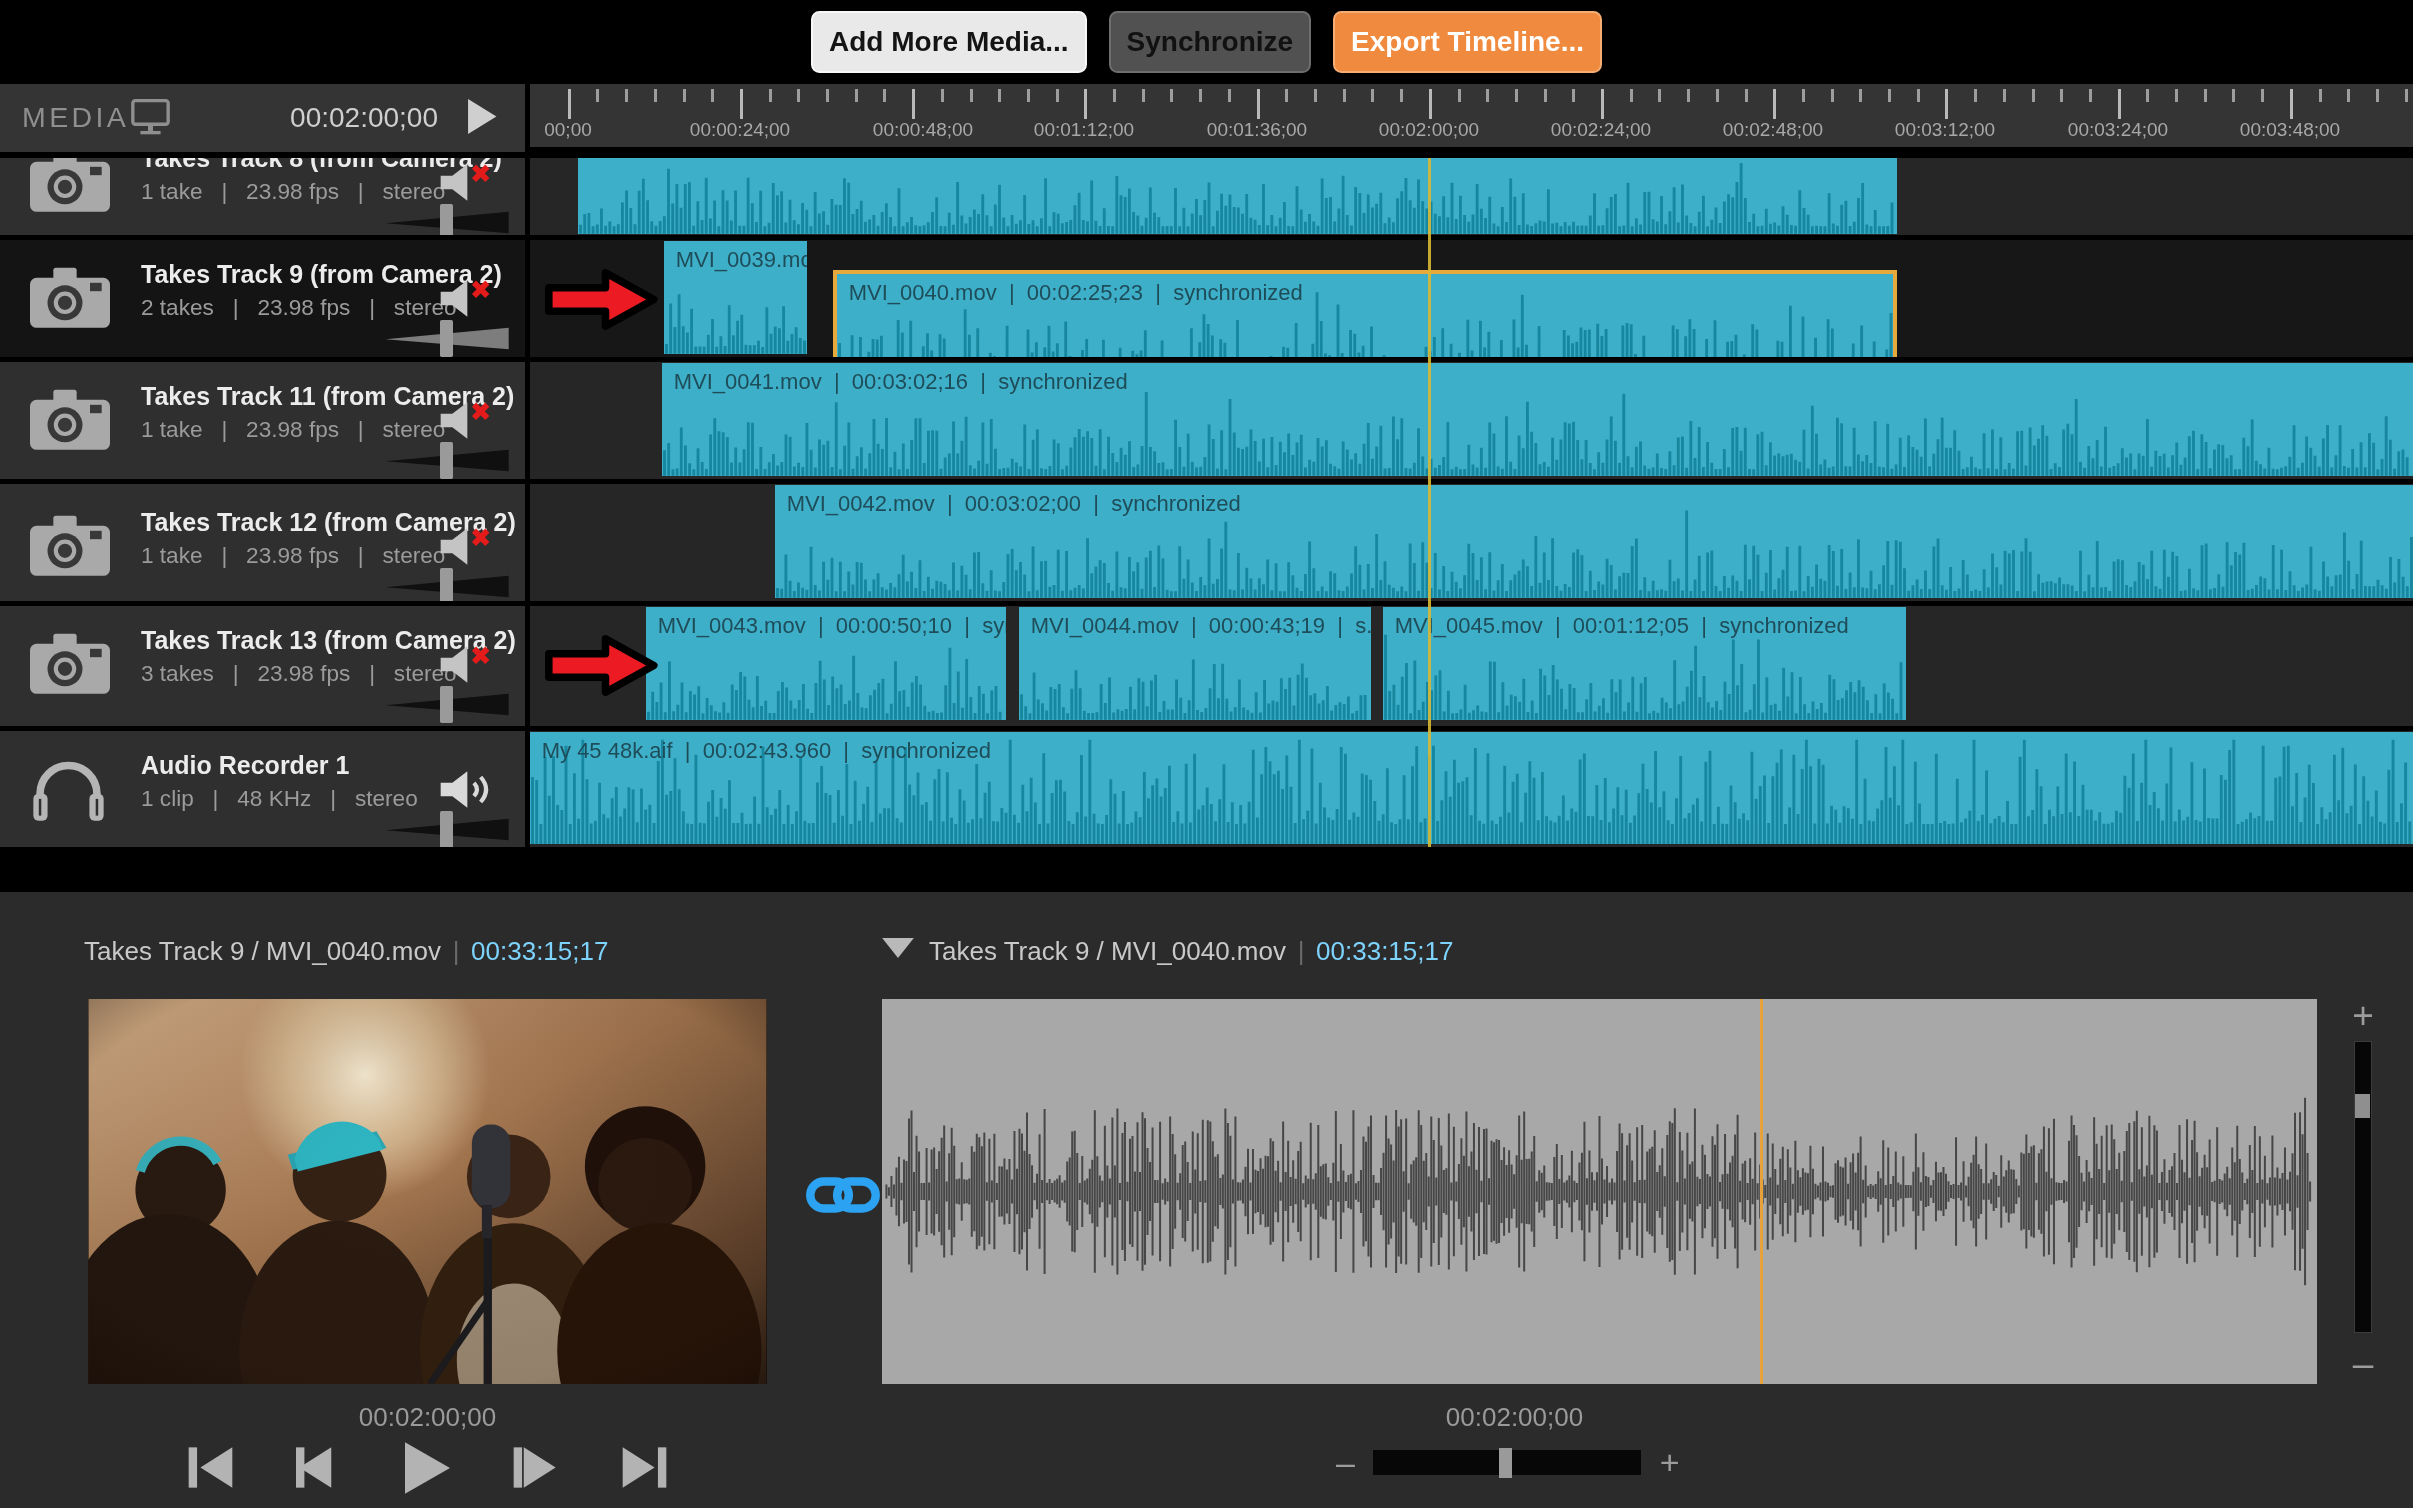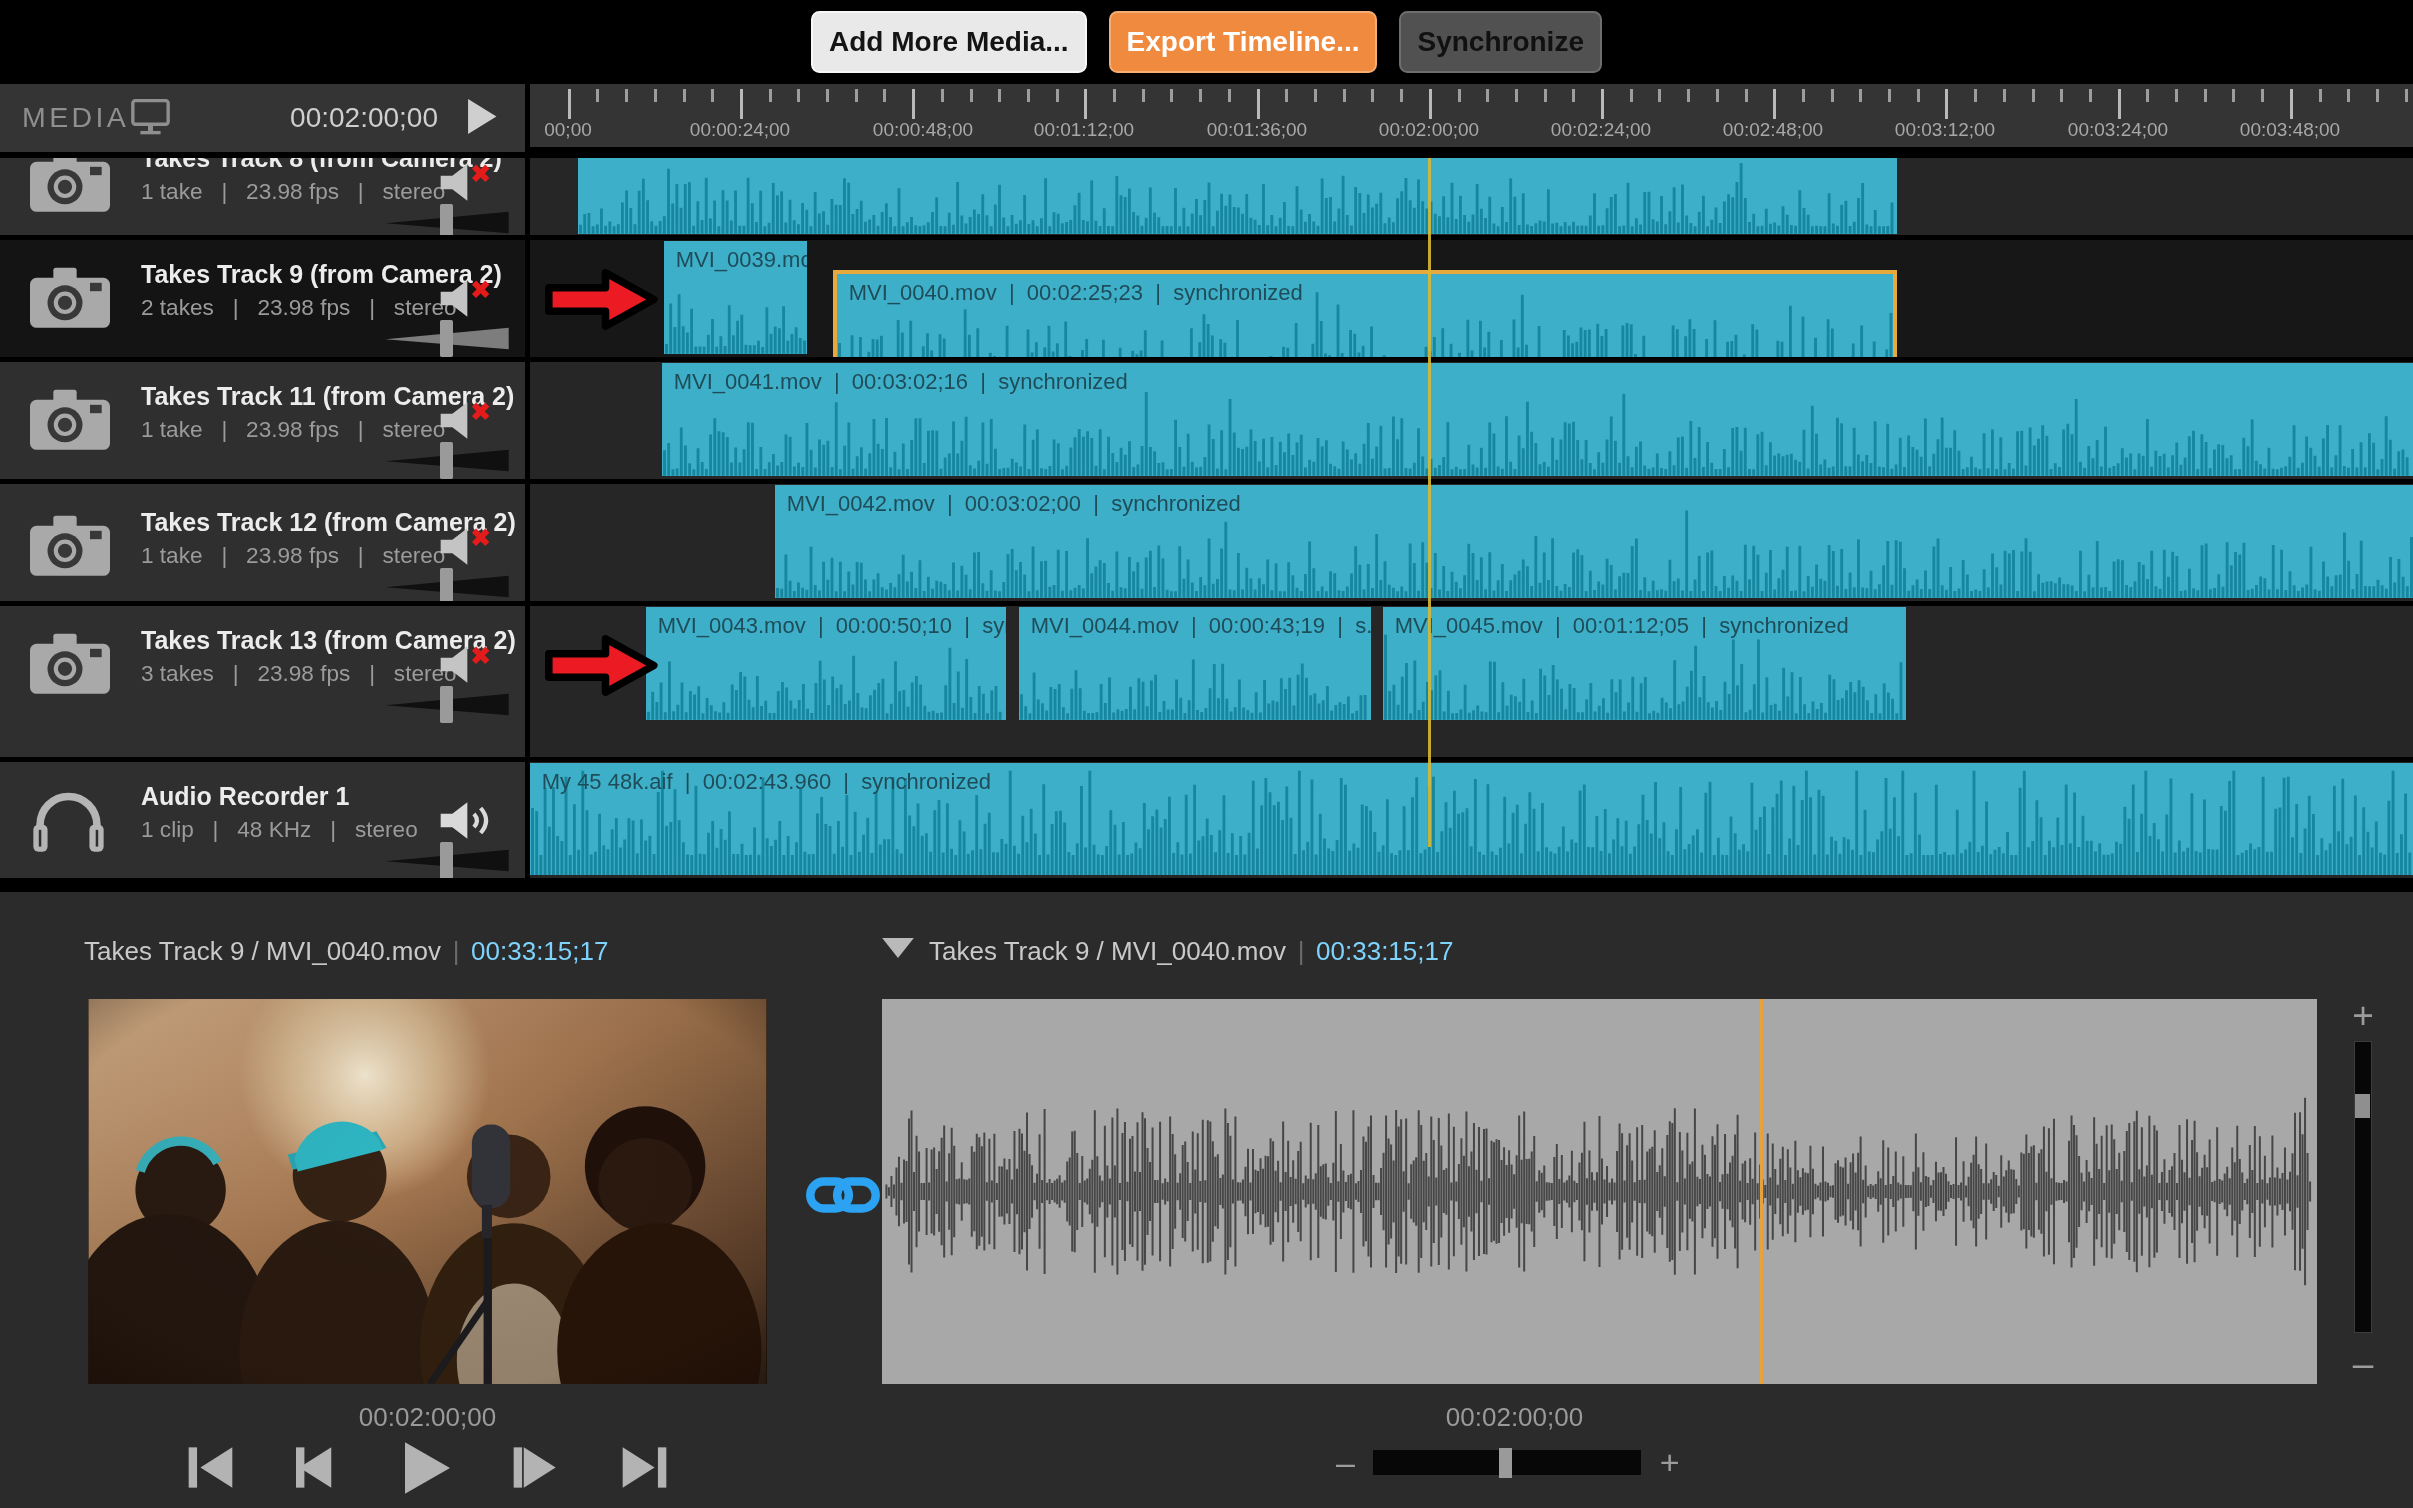--- a/index.html
+++ b/index.html
@@ -87,22 +87,22 @@
   .hz-track{position:relative;width:268px;height:25px;background:#070707;}
   .hz-handle{position:absolute;left:126px;top:-2.5px;width:12.6px;height:30px;background:#9a9a9a;}
 </style>
 </head>
 <body>
 
 <div id="app">
 
   <div class="topbar">
     <div class="btn btn-add">Add More Media...</div>
+    <div class="btn btn-sync">Synchronize</div>
     <div class="btn btn-export">Export Timeline...</div>
-    <div class="btn btn-sync">Synchronize</div>
   </div>
 
   <div class="header-row">
     <div class="media-header">
       <div class="media-title">MEDIA</div>
       <svg class="media-monitor" width="39" height="37" viewBox="0 0 46 44">
         <rect x="2" y="2" width="42" height="28" rx="3" fill="none" stroke="#8f8f8f" stroke-width="4"></rect>
         <rect x="20" y="30" width="6" height="8" fill="#8f8f8f"></rect>
         <rect x="11" y="38" width="24" height="4" fill="#8f8f8f"></rect>
       </svg>
@@ -329,21 +329,21 @@
     </div>
     <div class="track-lane">
           <div class="clip" style="left: 245px; top: 0.8px; width: 1639px; height: 113px;">
             <div class="clip-label">MVI_0042.mov  |  00:03:02;00  |  synchronized</div>
             <svg width="1639" height="111" viewBox="0 0 1956 132">
               <path d="M3 132V120.3M8 132V121.3M13 132V80.4M18 132V111.7M23 132V123.8M28 132V113.8M33 132V119.9M38 132V122.5M43 132V71.2M48 132V116.6M53 132V123.4M58 132V88.9M63 132V110.6M68 132V84.2M73 132V124.1M78 132V88.9M83 132V124.1M88 132V100.5M93 132V116.2M98 132V89.2M103 132V90.3M108 132V110.1M113 132V124.1M118 132V110.1M123 132V102.7M128 132V119.3M133 132V122.2M138 132V114.4M143 132V119.4M148 132V104.0M153 132V80.6M158 132V112.5M163 132V101.0M168 132V120.2M173 132V87.2M178 132V124.0M183 132V107.0M188 132V121.2M193 132V111.5M198 132V112.9M203 132V115.6M208 132V122.9M213 132V90.0M218 132V123.3M223 132V93.8M228 132V104.6M233 132V121.9M238 132V77.9M243 132V77.2M248 132V114.6M253 132V123.7M258 132V99.1M263 132V123.3M268 132V124.1M273 132V113.2M278 132V79.8M283 132V73.9M288 132V99.1M293 132V89.2M298 132V104.1M303 132V124.1M308 132V70.8M313 132V122.9M318 132V88.5M323 132V87.8M328 132V118.9M333 132V116.8M338 132V74.6M343 132V123.6M348 132V76.1M353 132V123.0M358 132V120.1M363 132V116.8M368 132V121.0M373 132V60.8M378 132V102.8M383 132V94.7M388 132V87.3M393 132V90.6M398 132V114.2M403 132V123.5M408 132V76.7M413 132V119.4M418 132V120.7M423 132V83.3M428 132V100.2M433 132V89.6M438 132V121.2M443 132V84.0M448 132V75.7M453 132V119.2M458 132V69.6M463 132V85.0M468 132V122.5M473 132V124.1M478 132V124.1M483 132V70.5M488 132V109.4M493 132V86.3M498 132V113.6M503 132V123.8M508 132V107.2M513 132V116.9M518 132V61.3M523 132V115.2M528 132V109.6M533 132V73.2M538 132V41.3M543 132V122.1M548 132V123.1M553 132V78.5M558 132V122.0M563 132V96.0M568 132V109.0M573 132V122.0M578 132V108.7M583 132V115.8M588 132V86.3M593 132V122.9M598 132V90.7M603 132V124.1M608 132V124.1M613 132V89.6M618 132V105.2M623 132V120.1M628 132V123.8M633 132V103.7M638 132V64.8M643 132V96.6M648 132V123.9M653 132V118.4M658 132V124.1M663 132V100.2M668 132V102.8M673 132V122.9M678 132V123.8M683 132V118.4M688 132V103.1M693 132V70.4M698 132V92.5M703 132V122.0M708 132V91.8M713 132V120.3M718 132V55.9M723 132V110.8M728 132V88.3M733 132V116.4M738 132V120.1M743 132V124.1M748 132V118.6M753 132V124.1M758 132V67.2M763 132V90.6M768 132V123.5M773 132V65.8M778 132V90.1M783 132V120.4M788 132V78.4M793 132V122.1M798 132V93.9M803 132V123.9M808 132V100.9M813 132V112.8M818 132V120.6M823 132V105.0M828 132V67.4M833 132V78.5M838 132V110.7M843 132V83.7M848 132V121.9M853 132V77.7M858 132V123.4M863 132V111.1M868 132V91.7M873 132V124.0M878 132V111.2M883 132V104.3M888 132V99.8M893 132V86.2M898 132V94.3M903 132V117.8M908 132V58.1M913 132V114.0M918 132V77.8M923 132V110.8M928 132V60.8M933 132V117.8M938 132V123.6M943 132V115.5M948 132V119.2M953 132V78.0M958 132V74.0M963 132V81.0M968 132V123.8M973 132V99.6M978 132V122.7M983 132V112.4M988 132V116.0M993 132V85.3M998 132V92.9M1003 132V122.1M1008 132V106.4M1013 132V102.2M1018 132V102.3M1023 132V70.3M1028 132V61.3M1033 132V122.7M1038 132V107.5M1043 132V124.1M1048 132V111.7M1053 132V123.1M1058 132V121.8M1063 132V123.7M1068 132V86.6M1073 132V112.3M1078 132V108.9M1083 132V123.4M1088 132V27.7M1093 132V124.0M1098 132V110.1M1103 132V81.9M1108 132V123.8M1113 132V78.0M1118 132V75.6M1123 132V117.9M1128 132V124.0M1133 132V106.1M1138 132V120.0M1143 132V105.4M1148 132V111.7M1153 132V123.8M1158 132V68.8M1163 132V110.0M1168 132V70.0M1173 132V80.7M1178 132V123.9M1183 132V102.0M1188 132V75.0M1193 132V122.0M1198 132V108.7M1203 132V98.4M1208 132V71.2M1213 132V123.9M1218 132V123.3M1223 132V69.9M1228 132V124.1M1233 132V106.0M1238 132V118.7M1243 132V92.2M1248 132V109.3M1253 132V111.6M1258 132V69.0M1263 132V76.0M1268 132V117.6M1273 132V73.8M1278 132V121.4M1283 132V101.8M1288 132V119.4M1293 132V62.5M1298 132V119.7M1303 132V120.7M1308 132V99.8M1313 132V121.9M1318 132V115.7M1323 132V93.1M1328 132V64.1M1333 132V116.4M1338 132V63.4M1343 132V65.0M1348 132V96.8M1353 132V123.6M1358 132V117.0M1363 132V110.1M1368 132V121.6M1373 132V99.4M1378 132V121.5M1383 132V70.9M1388 132V61.2M1393 132V116.9M1398 132V122.5M1403 132V95.1M1408 132V123.9M1413 132V120.9M1418 132V87.0M1423 132V104.3M1428 132V123.8M1433 132V122.1M1438 132V124.0M1443 132V97.9M1448 132V119.7M1453 132V79.0M1458 132V95.6M1463 132V116.1M1468 132V75.8M1473 132V79.0M1478 132V74.9M1483 132V124.0M1488 132V76.7M1493 132V61.0M1498 132V77.1M1503 132V124.1M1508 132V103.8M1513 132V114.1M1518 132V112.6M1523 132V112.2M1528 132V114.7M1533 132V107.9M1538 132V115.9M1543 132V115.9M1548 132V117.3M1553 132V124.0M1558 132V75.9M1563 132V124.1M1568 132V104.4M1573 132V119.4M1578 132V64.1M1583 132V119.7M1588 132V119.0M1593 132V124.0M1598 132V88.6M1603 132V85.9M1608 132V87.2M1613 132V116.6M1618 132V119.1M1623 132V112.3M1628 132V89.2M1633 132V92.6M1638 132V109.7M1643 132V75.7M1648 132V118.2M1653 132V121.1M1658 132V74.7M1663 132V106.9M1668 132V77.1M1673 132V82.1M1678 132V123.8M1683 132V123.0M1688 132V97.3M1693 132V120.7M1698 132V123.0M1703 132V69.2M1708 132V67.1M1713 132V121.7M1718 132V120.4M1723 132V103.8M1728 132V118.9M1733 132V65.7M1738 132V93.1M1743 132V77.3M1748 132V80.4M1753 132V66.4M1758 132V122.7M1763 132V121.1M1768 132V116.6M1773 132V106.5M1778 132V108.8M1783 132V122.2M1788 132V69.0M1793 132V121.9M1798 132V74.7M1803 132V122.8M1808 132V100.3M1813 132V117.1M1818 132V124.0M1823 132V119.8M1828 132V116.0M1833 132V71.1M1838 132V121.7M1843 132V123.7M1848 132V88.6M1853 132V106.7M1858 132V118.1M1863 132V105.2M1868 132V104.1M1873 132V54.0M1878 132V87.8M1883 132V121.4M1888 132V103.6M1893 132V64.0M1898 132V117.9M1903 132V118.1M1908 132V118.1M1913 132V110.5M1918 132V117.0M1923 132V121.3M1928 132V83.3M1933 132V113.7M1938 132V85.8M1943 132V106.8M1948 132V118.3M1953 132V59.5" stroke="#17869f" stroke-width="3.4" fill="none"></path>
             </svg>
           </div>
         </div>
   </div>
-      <div class="track-row" style="height: 156px;">
+      <div class="track-row" style="height: 125px;">
     <div class="track-info">
       <div class="ti-inner" style="top: 0px;">
         <span class="ti-icon"><svg width="80" height="67" viewBox="0 0 96 80">
                 <rect x="28" y="2" width="28" height="16" rx="3" fill="#a9a9a9"></rect>
                 <rect x="0" y="14" width="96" height="60" rx="8" fill="#a9a9a9"></rect>
                 <circle cx="42" cy="44" r="21" fill="#383838"></circle>
                 <circle cx="42" cy="44" r="11" fill="none" stroke="#a9a9a9" stroke-width="5"></circle>
                 <rect x="72" y="20" width="14" height="10" fill="#383838"></rect>
               </svg></span>
         <div class="ti-name">Takes Track 13 (from Camera 2)</div>

